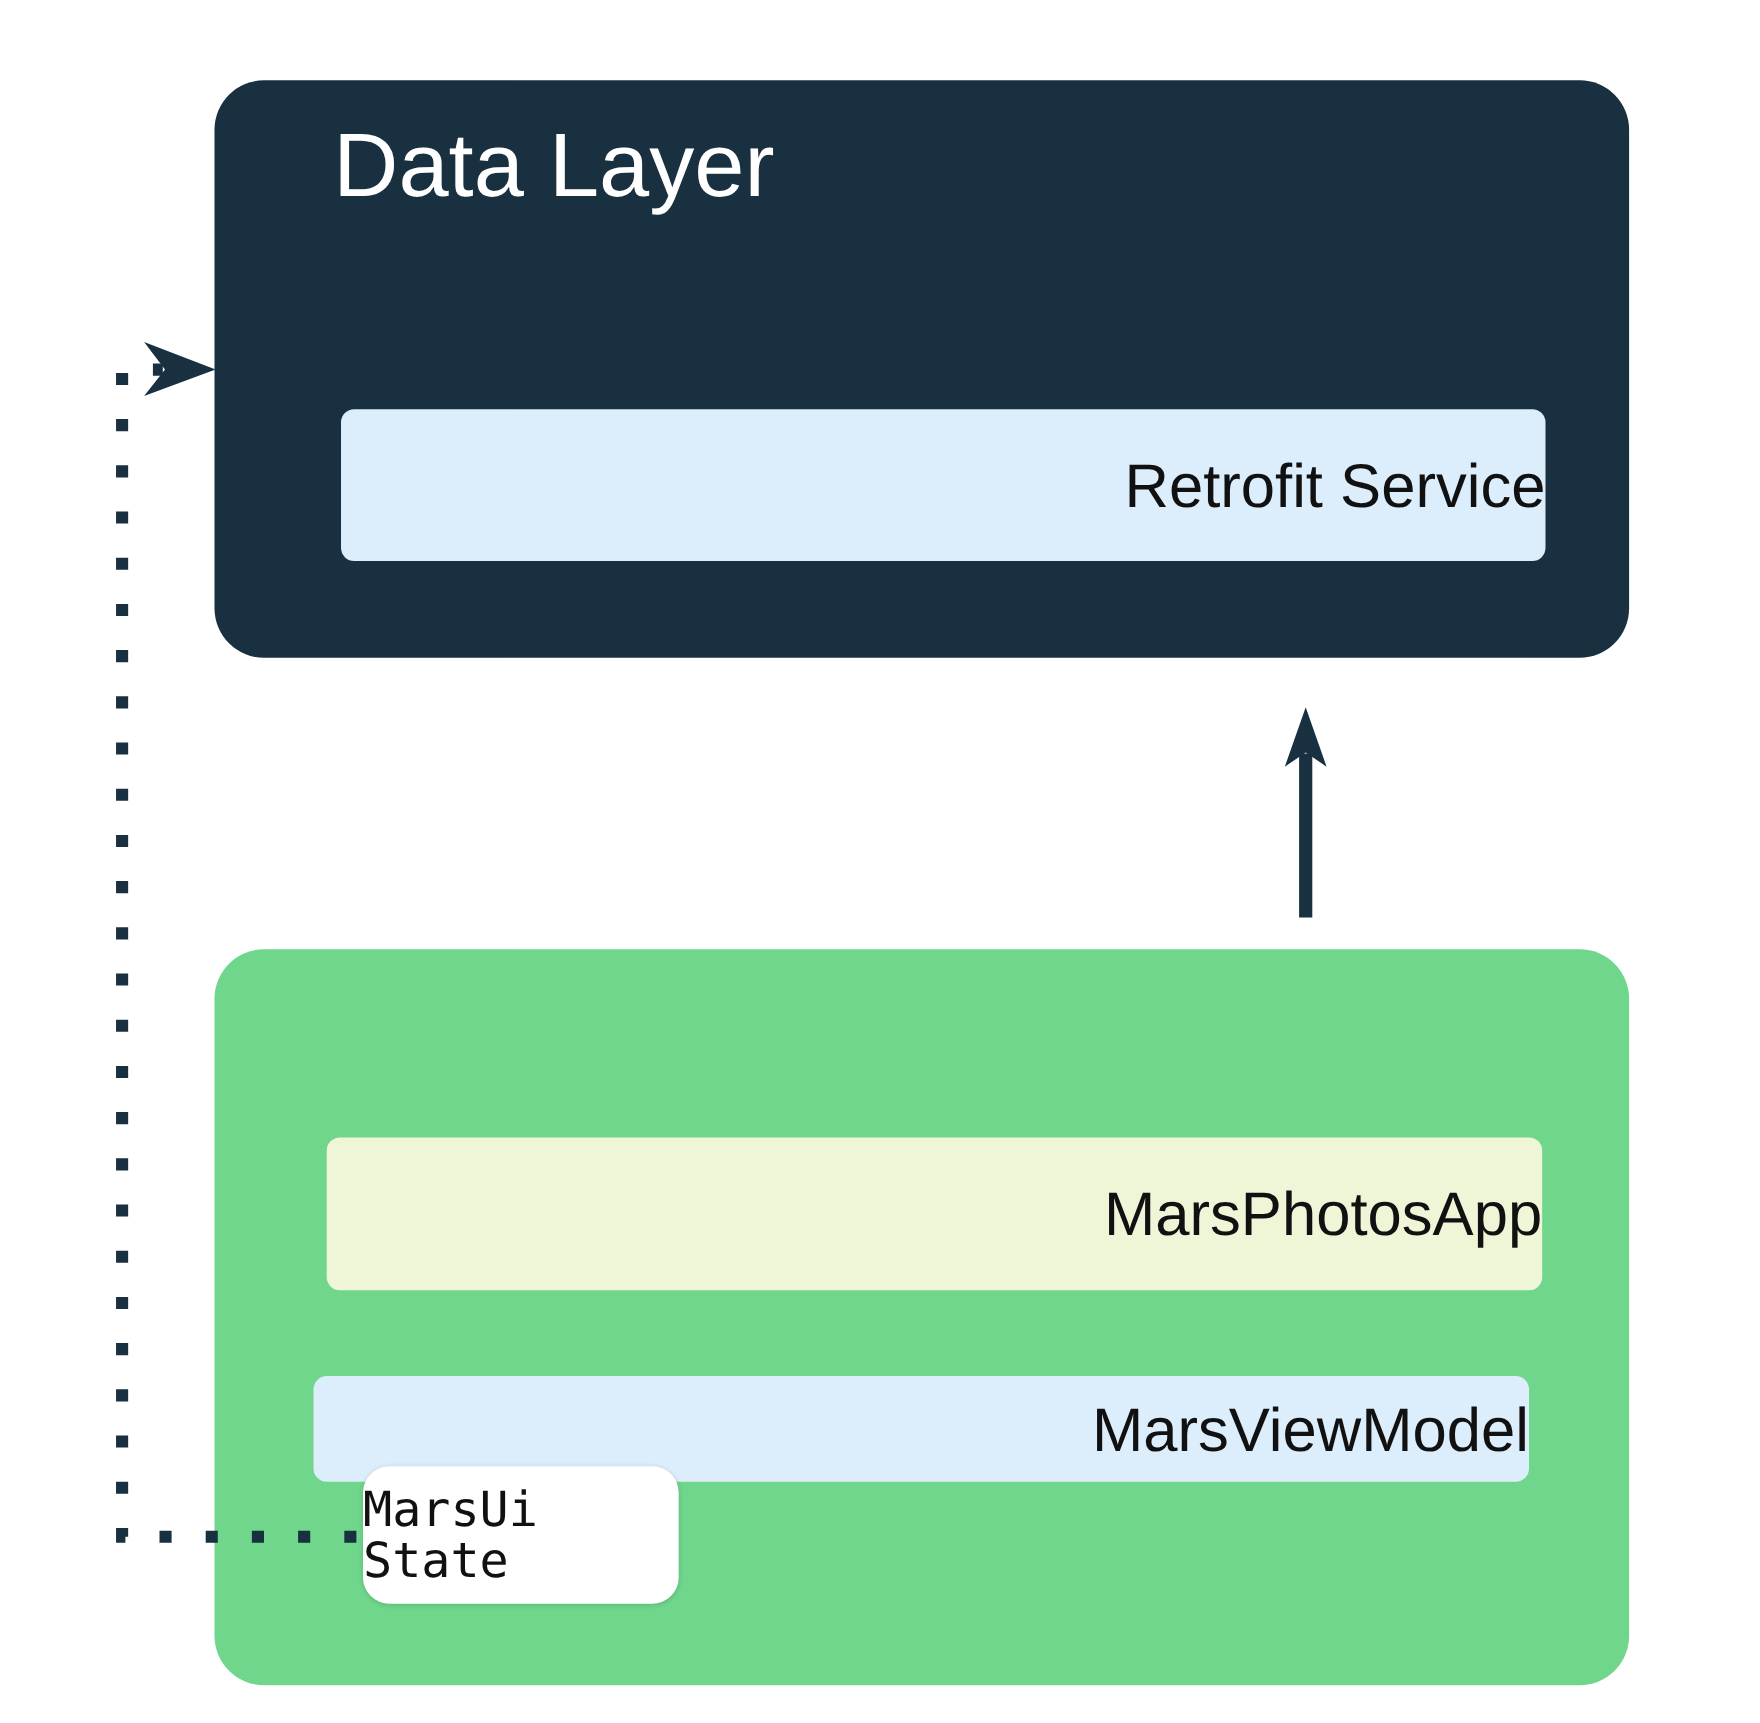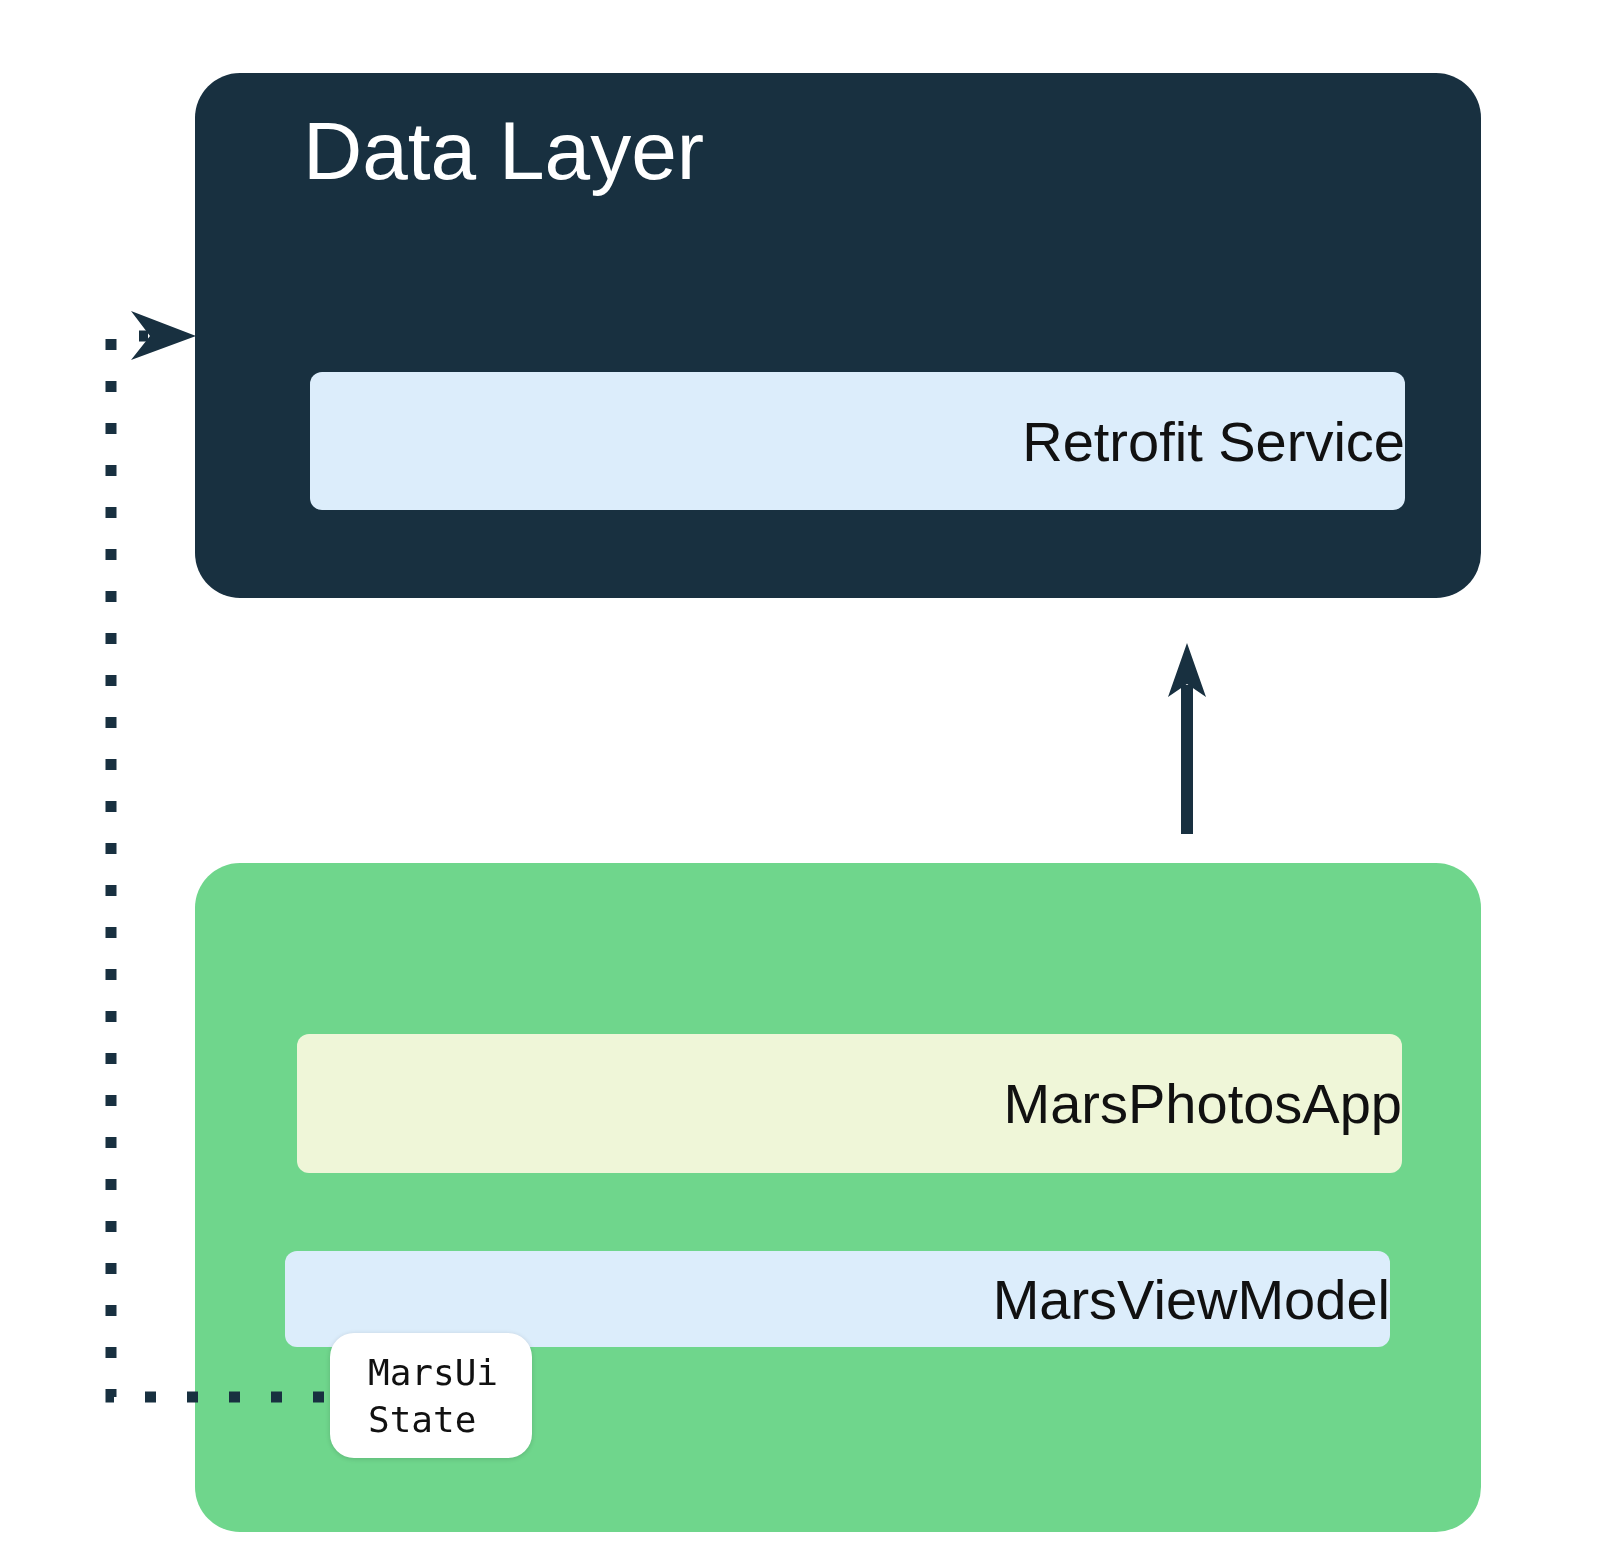--- a/index.html
+++ b/index.html
@@ -39,28 +39,28 @@
     border-radius:12px;
     font-size:56px;
     color:var(--text-dark);
     white-space:nowrap;
   }
   .chip.retrofit{left:115px;top:299px;width:1095px;height:138px;background:var(--light-blue);}
   .chip.app{left:90px;top:171px;width:1105px;height:139px;background:var(--pale-yellow);margin-left:12px;}
   .chip.vm{left:90px;top:388px;width:1105px;height:96px;background:var(--light-blue);}
   .state-card{
     position:absolute;
-    left:330px;top:1333px;width:202px;height:125px;
+    left:330px;top:1333px;width:287px;height:125px;
     background:var(--card-white);
     border-radius:24px;
     box-shadow:0 1px 5px rgba(0,0,0,0.15);
     display:flex;flex-direction:column;justify-content:center;
-    padding-left:38px;box-sizing:border-box;
+    box-sizing:border-box;
     font-family:"DejaVu Sans Mono","Liberation Mono",monospace;
-    font-size:36px;line-height:47px;
+    font-size:44px;line-height:47px;
     color:var(--text-dark);
     z-index:3;
   }
   .arrow-overlay{
     position:absolute;left:0;top:0;width:1600px;height:1566px;
     z-index:2;
     pointer-events:none;
   }
 </style>
 </head>

